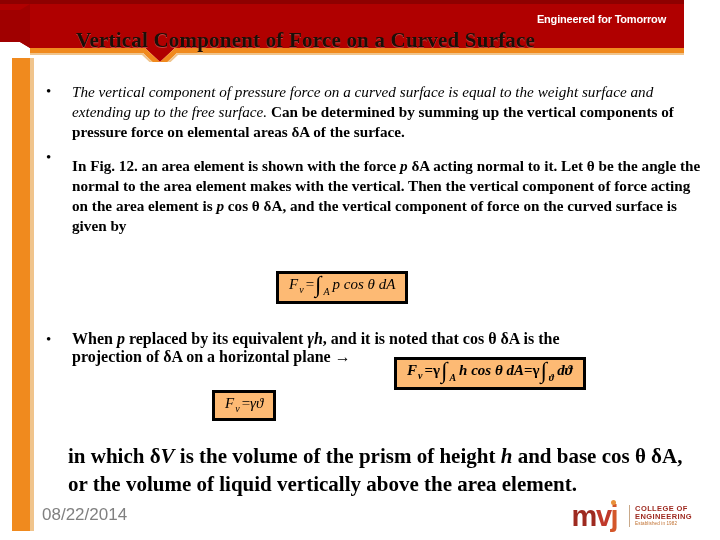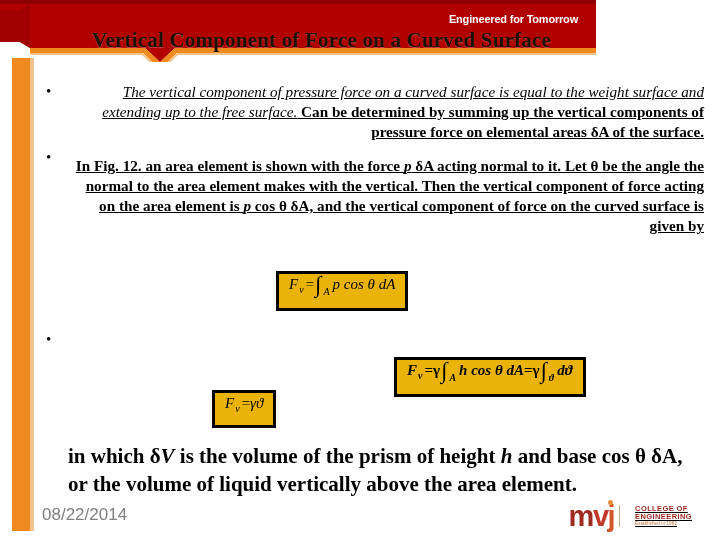--- a/index.html
+++ b/index.html
@@ -13,21 +13,21 @@
     font-family: "Liberation Serif", serif;
     overflow: hidden;
     position: relative;
   }
 
   
   #header-banner {
     position: absolute;
     left: 0;
     top: 0;
-    width: 596px;
+    width: 684px;
     height: 62px;
     overflow: hidden;
   }
   #header-banner svg {
     display: block;
   }
   #tagline {
     position: absolute;
     right: 18px;
     top: 13px;
@@ -43,21 +43,20 @@
     left: 76px;
     top: 28px;
     width: 600px;
     color: #1a1008;
     font-family: "Liberation Serif", serif;
     font-size: 21px;
     font-weight: bold;
     letter-spacing: 0.2px;
     white-space: nowrap;
     text-shadow: 0 1px 0 rgba(255,255,255,0.25);
-    margin-left: 16px;
   }
 
   
   #left-bar {
     position: absolute;
     left: 12px;
     top: 58px;
     width: 18px;
     height: 473px;
     background: #F08A1E;
@@ -91,42 +90,41 @@
     flex: 0 0 auto;
     width: 26px;
     text-align: left;
     font-size: 15px;
     line-height: 1.32;
     color: #000;
     padding-left: 2px;
   }
   .bullet-body {
     flex: 1 1 auto;
-    text-align: right;
-    text-decoration: underline;
+    text-align: left;
   }
   .bullet-body.b2 { margin-top: 8px; }
   .bold { font-weight: bold; }
   .mathvar { font-style: italic; }
 
   
   .seg-ital {
     font-style: italic;
     font-weight: normal;
   }
   .seg-bold {
     font-weight: bold;
   }
 
   
   .eq-box {
     display: inline-block;
     border: 3px solid #000000;
-    background: #eab308;
-    padding: 3px 10px 11px 10px;
+    background: #fdba74;
+    padding: 3px 10px 4px 10px;
     font-size: 15px;
     white-space: nowrap;
     vertical-align: middle;
     line-height: 1.0;
   }
   .eq-box .v {
     font-style: italic;
   }
   .sub {
     font-size: 10px;
@@ -214,25 +212,24 @@
   #logo-dot {
     position: absolute;
     right: 1px;
     top: -2px;
     width: 5px;
     height: 5px;
     background: #E8913A;
     border-radius: 50%;
   }
   #logo-text {
-    margin-left: 5px;
-    padding-left: 15px;
+    margin-left: 12px;
+    padding-left: 5px;
     border-left: 1px solid #C9A98A;
     line-height: 1.05;
-    text-decoration: underline;
   }
   #logo-line1, #logo-line2 {
     font-family: "Liberation Sans", sans-serif;
     font-size: 7.5px;
     font-weight: bold;
     color: #9E2A20;
     letter-spacing: 0.4px;
   }
   #logo-line3 {
     font-family: "Liberation Sans", sans-serif;
@@ -279,20 +276,21 @@
 
 </div>
 
 <div id="eq1-wrap">
   <div class="eq-box"><span class="v">F</span><span class="sub">v</span><span>=</span><span class="intg">∫</span><span class="intsub">A</span><span class="v">p cos θ dA</span></div>
 </div>
 
 <div id="bullet3-wrap">
   <div class="bullet-row">
     <div class="bullet-marker">•</div>
+    <div class="bullet-body bold" style="max-width:560px;"><span>When </span><span class="mathvar">p</span><span> replaced by its equivalent </span><span class="mathvar">γh</span><span>, and it is noted that cos θ δA is the projection of δA on a horizontal plane </span><span>→</span></div>
   </div>
 </div>
 
 <div id="eq2-wrap">
   <div class="eq-box"><span class="v">F</span><span class="sub">v</span><span>=</span><span>γ</span><span class="intg">∫</span><span class="intsub">A</span><span class="v">h cos θ dA</span><span>=</span><span>γ</span><span class="intg">∫</span><span class="intsub">ϑ</span><span class="v">dϑ</span></div>
 </div>
 
 <div id="eq3-wrap">
   <div class="eq-box"><span class="v">F</span><span class="sub">v</span><span>=</span><span class="v">γϑ</span></div>
 </div>

